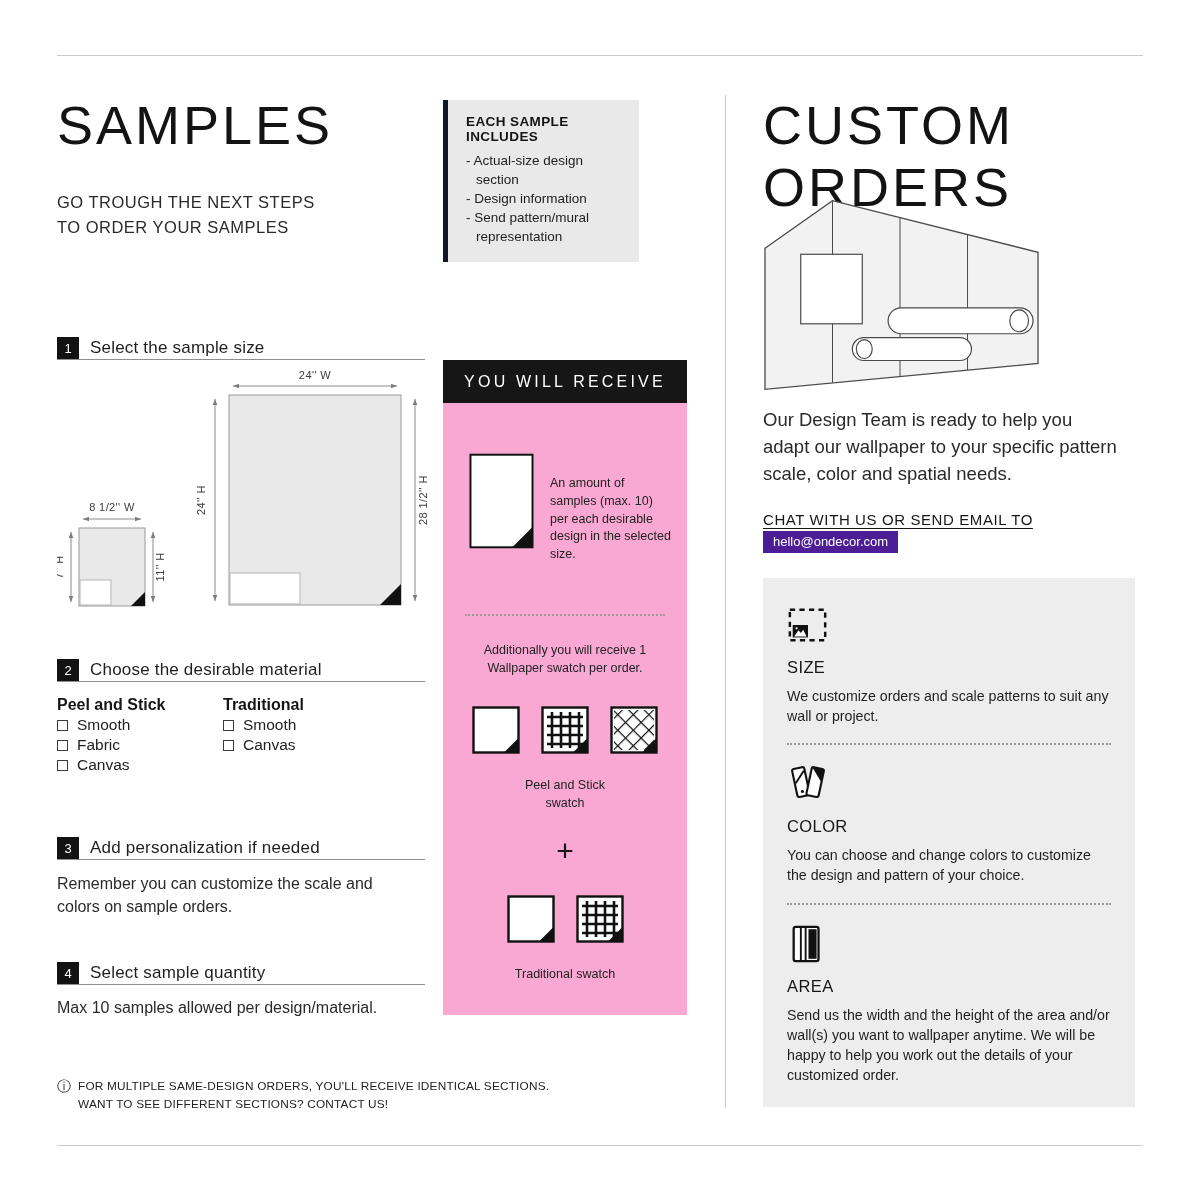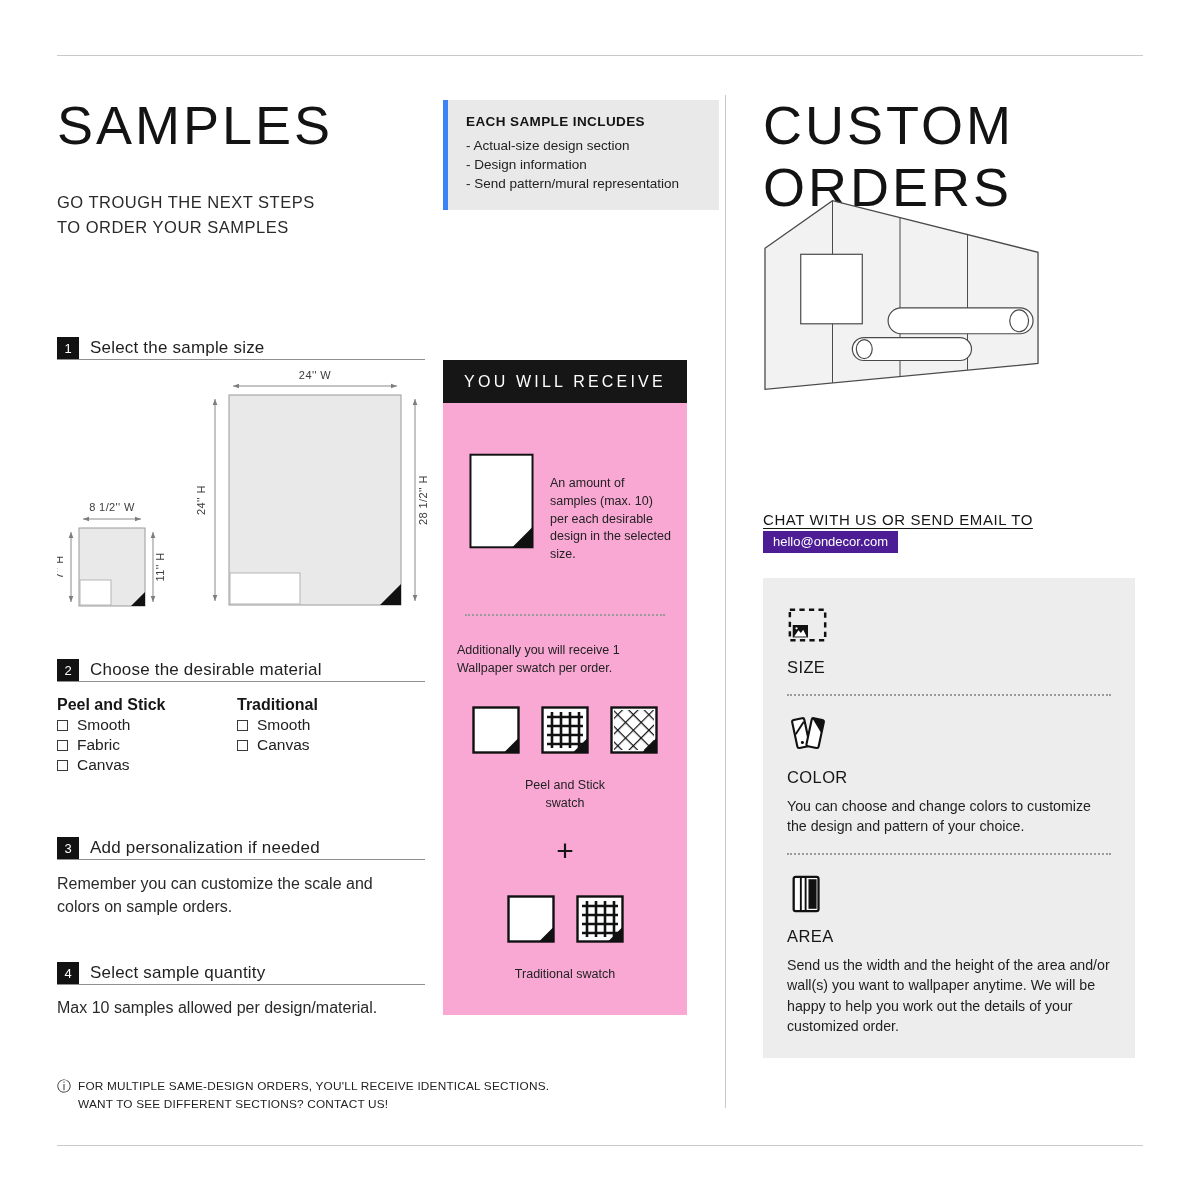--- a/index.html
+++ b/index.html
@@ -12,36 +12,36 @@
   .hr.bottom { top:1145px; }
   .vdiv { position:absolute; left:725px; top:95px; width:1px; height:1013px; background:#c9c9c9; }
 
   .display-title { position:absolute; font-size:54px; letter-spacing:3px; color:#131313; font-weight:400; }
   #samples-title { left:57px; top:94px; }
   #custom-title  { left:763px; top:94px; }
 
   .intro { position:absolute; left:57px; top:190px; font-size:16.5px; line-height:1.5; letter-spacing:0.5px; color:#2a2a2a; white-space:pre-line; }
 
   
-  .includes { position:absolute; left:443px; top:100px; width:276px; background:#e9e9e9; border-left:5px solid #3b82f6; padding:14px 12px 16px 18px; }
+  .includes { position:absolute; left:443px; top:100px; width:196px; background:#e9e9e9; border-left:5px solid #0f172a; padding:14px 12px 16px 18px; }
   .includes h3 { font-size:13.5px; font-weight:bold; letter-spacing:0.4px; color:#141414; margin-bottom:8px; }
   .includes ul { list-style:none; }
   .includes li { font-size:13.5px; line-height:1.4; color:#222; padding-left:10px; text-indent:-10px; }
   .includes li::before { content:"- "; }
 
   
   .step { position:absolute; left:57px; width:368px; display:flex; align-items:center; gap:11px; border-bottom:1px solid #8f8f8f; height:23px; }
   .step-num { width:22px; height:22px; background:#121212; color:#fff; font-size:13px; display:flex; align-items:center; justify-content:center; flex:0 0 22px; }
   .step-label { font-size:17px; color:#1f1f1f; letter-spacing:0.2px; }
   #step-1 { top:337px; } #step-2 { top:659px; } #step-3 { top:837px; } #step-4 { top:962px; }
 
   .size-diagram { position:absolute; left:57px; top:370px; width:380px; height:242px; }
   .dim { font-size:11px; fill:#3c3c3c; letter-spacing:0.4px; font-family:"Liberation Sans", sans-serif; }
 
-  .materials { position:absolute; left:57px; top:696px; display:flex; gap:50px; }
+  .materials { position:absolute; left:57px; top:696px; display:flex; gap:36px; }
   .mat-col { width:130px; }
   .mat-title { font-size:16px; font-weight:bold; color:#161616; }
   .opt { display:flex; align-items:center; gap:9px; font-size:15.5px; color:#222; margin-top:2px; }
   .mat-col .opt:first-of-type { margin-top:12px; }
   .box { width:11px; height:11px; border:1.5px solid #3a3a3a; flex:0 0 11px; }
 
   .body-text { position:absolute; left:57px; font-size:16px; line-height:1.45; color:#2a2a2a; }
   #step3-text { top:872px; width:350px; }
   #step4-text { top:996px; width:380px; }
 
@@ -49,21 +49,21 @@
   .footnote .info { font-size:14px; line-height:1.2; color:#222; }
   .footnote .txt { font-size:11.8px; line-height:1.5; letter-spacing:0.2px; color:#222; }
 
   
   .receive-header { position:absolute; left:443px; top:360px; width:244px; height:43px; background:#161616; color:#fff; font-size:16px; letter-spacing:3.2px; display:flex; align-items:center; justify-content:center; }
   .receive-panel { position:absolute; left:443px; top:403px; width:244px; height:612px; background:#f9a8d4; }
   .sample-row { padding:50px 16px 0 26px; display:flex; gap:16px; }
   .sheet-icon { width:65px; height:96px; flex:0 0 65px; }
   .sample-text { font-size:12.5px; line-height:1.42; color:#222; padding-top:22px; }
   .dotted { border-top:2px dotted #9a9a9a; margin:50px 22px 0; }
-  .additional { margin:25px 14px 0; font-size:12.5px; line-height:1.45; color:#222; }
+  .additional { margin:25px 14px 0; text-align:center; font-size:12.5px; line-height:1.45; color:#222; }
   .swatch-row { margin-top:29px; display:flex; justify-content:center; gap:21px; }
   .swatch { width:48px; height:48px; }
   .swatch-label { margin:22px auto 0; text-align:center; font-size:12.5px; line-height:1.45; color:#222; width:110px; }
   .plus { margin-top:24px; text-align:center; font-size:30px; font-weight:400; color:#161616; line-height:1; }
 
   
   .house { position:absolute; left:763px; top:196px; width:278px; height:198px; }
   .custom-par { position:absolute; left:763px; top:407px; width:360px; font-size:18.5px; line-height:1.45; color:#2a2a2a; }
   .chat-line { position:absolute; left:763px; top:511px; font-size:15px; letter-spacing:0.6px; color:#161616; text-decoration:underline; text-underline-offset:3px; }
   .email-badge { position:absolute; left:763px; top:531px; background:#4c1d95; color:#fff; font-size:13px; padding:3px 10px 4px; display:inline-block; }
@@ -262,32 +262,34 @@
     <g>
       <rect x="126" y="112" width="146" height="26" rx="13" fill="#ffffff" stroke="#4a4a4a" stroke-width="1.2"></rect>
       <ellipse cx="258" cy="125" rx="9.5" ry="11" fill="#ffffff" stroke="#4a4a4a" stroke-width="1.2"></ellipse>
     </g>
     <g>
       <rect x="90" y="142" width="120" height="23" rx="11.5" fill="#ffffff" stroke="#4a4a4a" stroke-width="1.2"></rect>
       <ellipse cx="102" cy="153.5" rx="8" ry="9.5" fill="#ffffff" stroke="#4a4a4a" stroke-width="1.2"></ellipse>
     </g>
   </svg>
 
+  <div class="custom-par">Our Design Team is ready to help you adapt our wallpaper to your specific pattern scale, color and spatial needs.</div>
   <div class="chat-line">CHAT WITH US OR SEND EMAIL TO</div>
   <div class="email-badge">hello@ondecor.com</div>
 
   <div class="features">
 
     <svg class="ficon" viewBox="0 0 44 44">
       <rect x="3" y="6" width="37" height="32" fill="none" stroke="#111" stroke-width="2.6" stroke-dasharray="5.5 4.5"></rect>
       <rect x="6" y="22" width="16" height="13" fill="#111"></rect>
       <path d="M7.5 34 L12 27.5 L14.5 30.5 L17 27 L20.5 34 Z" fill="#fff"></path>
       <circle cx="10" cy="25.5" r="1.2" fill="#fff"></circle>
     </svg>
     <div class="feat-name">SIZE</div>
+    <div class="feat-text">We customize orders and scale patterns to suit any wall or project.</div>
 
     <div class="feat-divider"></div>
 
     <svg class="ficon" viewBox="0 0 44 44">
       <g fill="#fff" stroke="#111" stroke-width="2.2">
         <rect x="8" y="5" width="13" height="30" rx="2" transform="rotate(-12 14.5 20)"></rect>
         <rect x="23" y="5" width="13" height="30" rx="2" transform="rotate(12 29.5 20)"></rect>
       </g>
       <path d="M0 0 L13 0 L13 14 Z" fill="#111" transform="rotate(12 29.5 20) translate(23 5)"></path>
       <line x1="9" y1="20" x2="20" y2="9" stroke="#111" stroke-width="2" transform="rotate(-12 14.5 20)"></line>

